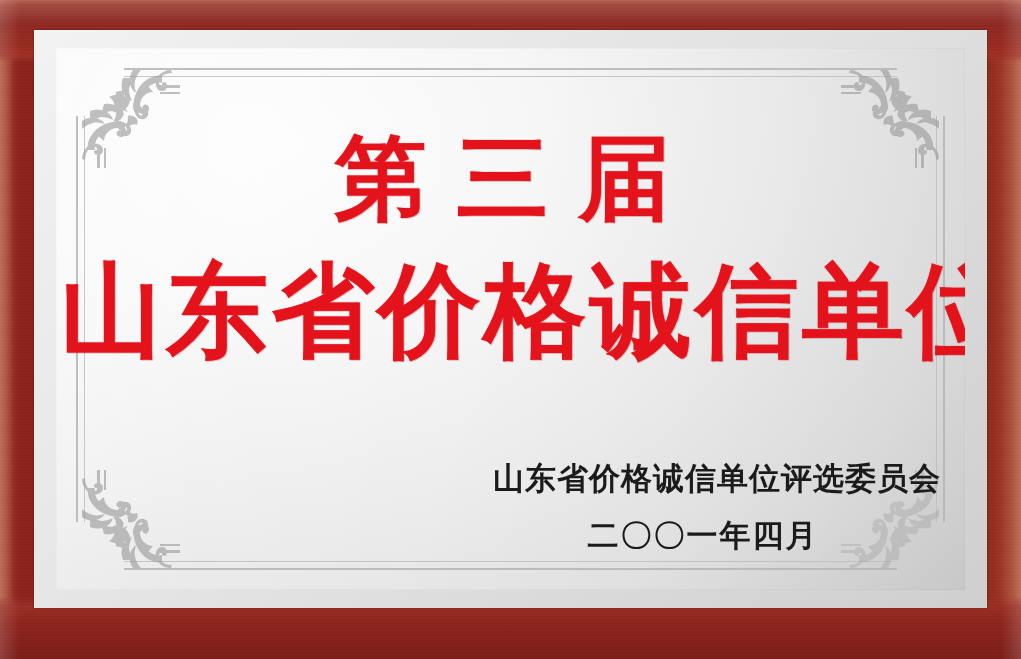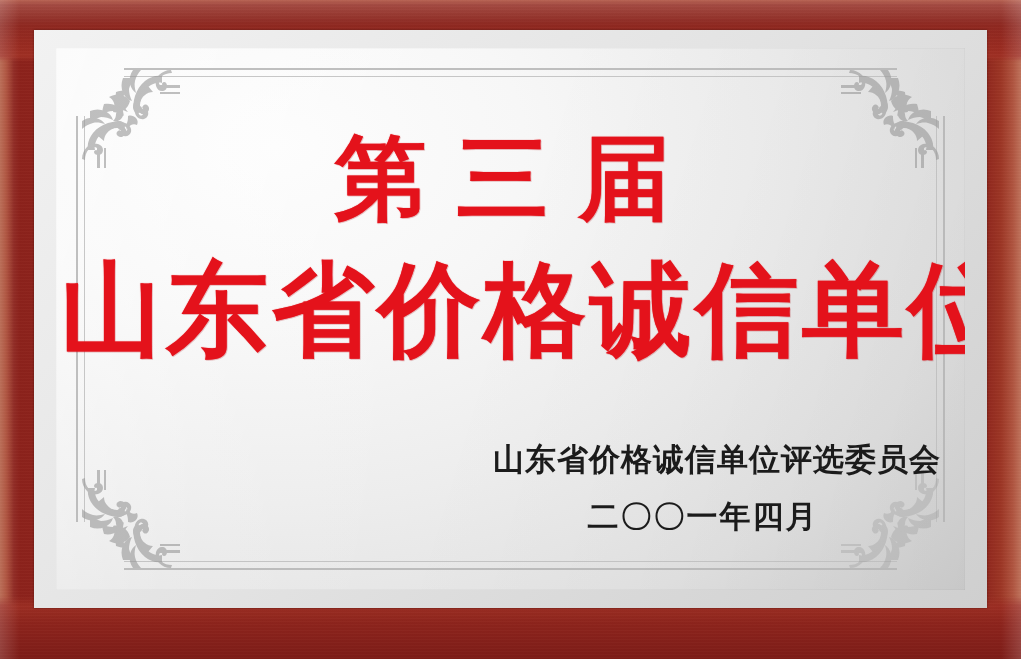--- a/index.html
+++ b/index.html
@@ -143,36 +143,36 @@
     letter-spacing: 30px;
     text-indent: 30px;
     white-space: nowrap;
     text-shadow:
       0 0 1px rgba(228,18,27,.85),
       1px 1px 0 rgba(150,0,10,.18);
   }
   .title-line-2 {
     margin-top: 36px;
     color: #e4121b;
-    font-family: Liberation Serif, serif;
+    font-family: Liberation Sans, sans-serif;
     font-weight: 700;
     font-size: 102px;
     line-height: 1;
     letter-spacing: 4px;
     text-indent: 4px;
     white-space: nowrap;
     text-shadow:
       0 0 1px rgba(228,18,27,.85),
       1px 1px 0 rgba(150,0,10,.18);
   }
 
   #signature-block {
     position: absolute;
     right: 52px;
-    top: 393px;
+    top: 412px;
     text-align: center;
     width: 420px;
   }
   .sign-org {
     color: #1b1b1b;
     font-family: "DejaVu Sans", "Liberation Sans", sans-serif;
     font-weight: 700;
     font-size: 31px;
     line-height: 1.18;
     letter-spacing: 1px;

